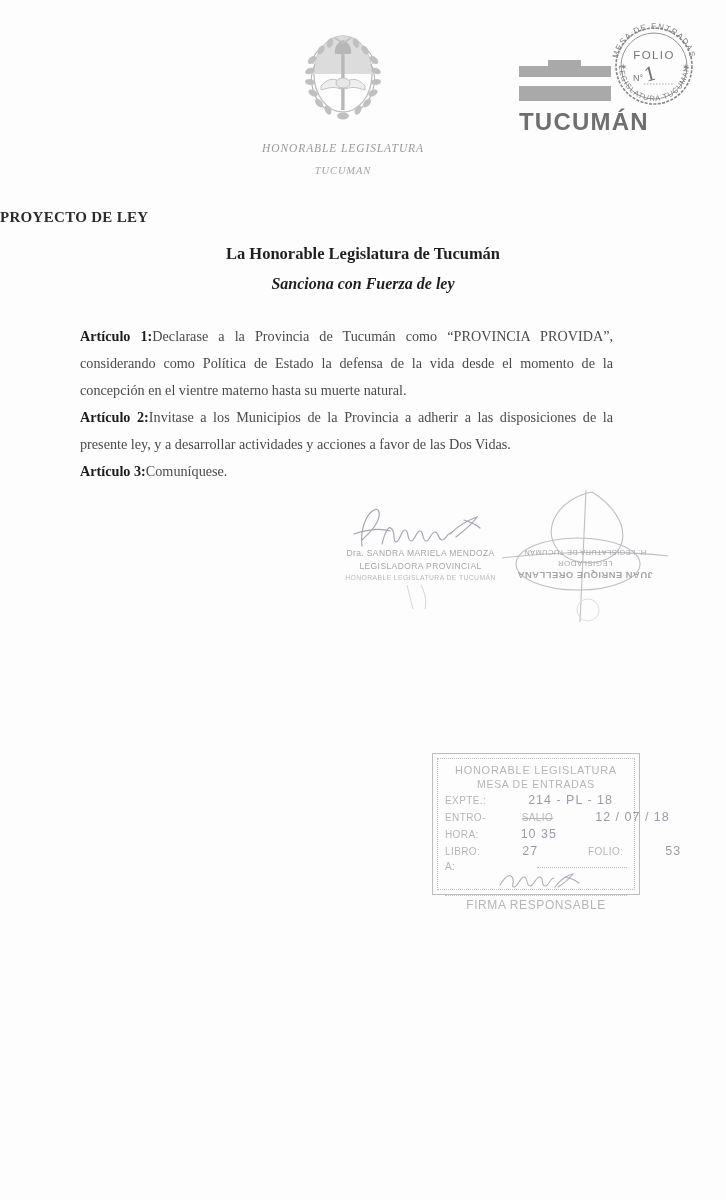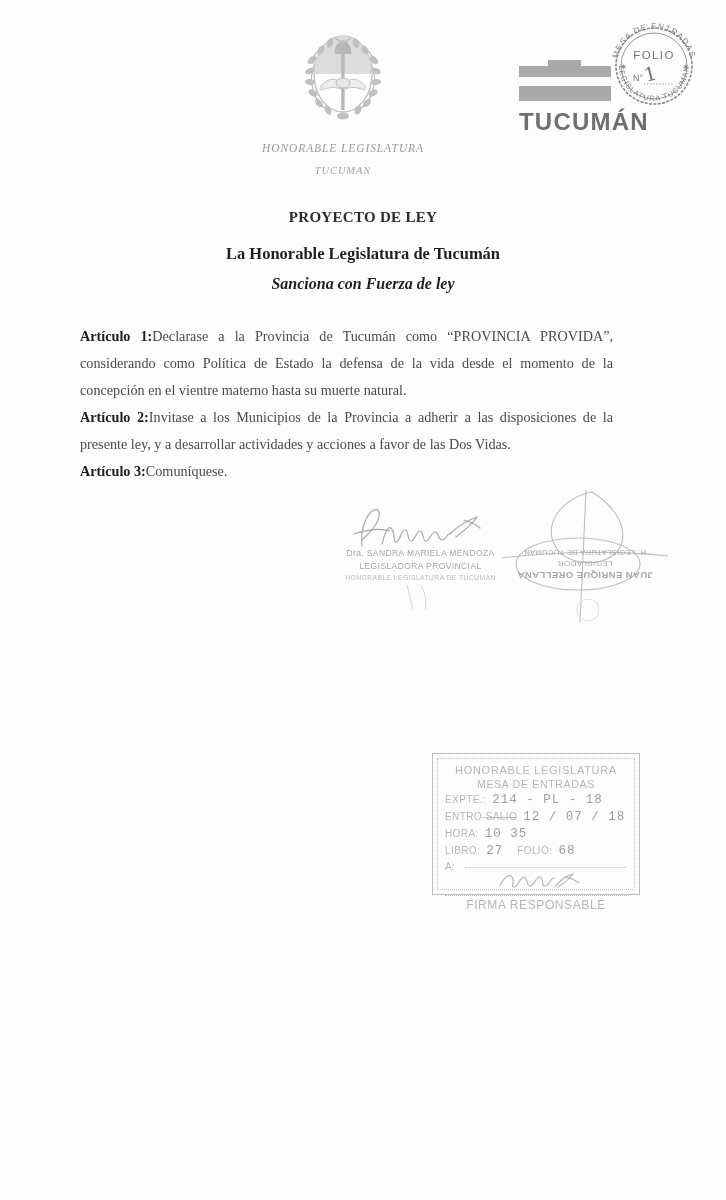--- a/index.html
+++ b/index.html
@@ -87,21 +87,20 @@
     height: 96px;
     opacity: .72;
   }
 
   
   .title-main {
     position: absolute;
     left: 0;
     top: 209px;
     width: 726px;
-    text-align: center;
     font-weight: bold;
     font-size: 15px;
     letter-spacing: .3px;
     color: #2b2b2b;
   }
   .title-sub-1 {
     position: absolute;
     left: 0;
     top: 244px;
     width: 726px;
@@ -219,23 +218,24 @@
     margin-top: 2px;
     white-space: nowrap;
   }
   .recv-row {
     font-size: 10px;
     letter-spacing: .4px;
     margin-top: 3px;
     white-space: nowrap;
     display: flex;
     align-items: baseline;
+    gap: 36px;
   }
   .hand {
-    font-family: Liberation Mono, monospace;
+    font-family: Liberation Sans, sans-serif;
     color: #4b4b6a;
     font-size: 12.5px;
     margin-left: 6px;
     letter-spacing: 1px;
   }
   .strike { text-decoration: line-through; }
   .dots {
     flex: 1;
     border-bottom: 1px dotted #8f8f8f;
     margin-left: 4px;
@@ -410,21 +410,21 @@
 
       <div class="recv-row">
         <span>HORA:</span>
         <span class="hand">10 35</span>
       </div>
 
       <div class="recv-row">
         <span>LIBRO:</span>
         <span class="hand">27</span>
         <span style="margin-left:14px;">FOLIO:</span>
-        <span class="hand">68</span>
+        <span class="hand">53</span>
       </div>
 
       <div class="recv-row">
         <span>A:</span>
         <span class="hand"></span>
         <span class="dots"></span>
       </div>
 
       <div class="recv-sigline">
         <svg class="recv-handsig" width="86" height="20" viewBox="0 0 86 20">

